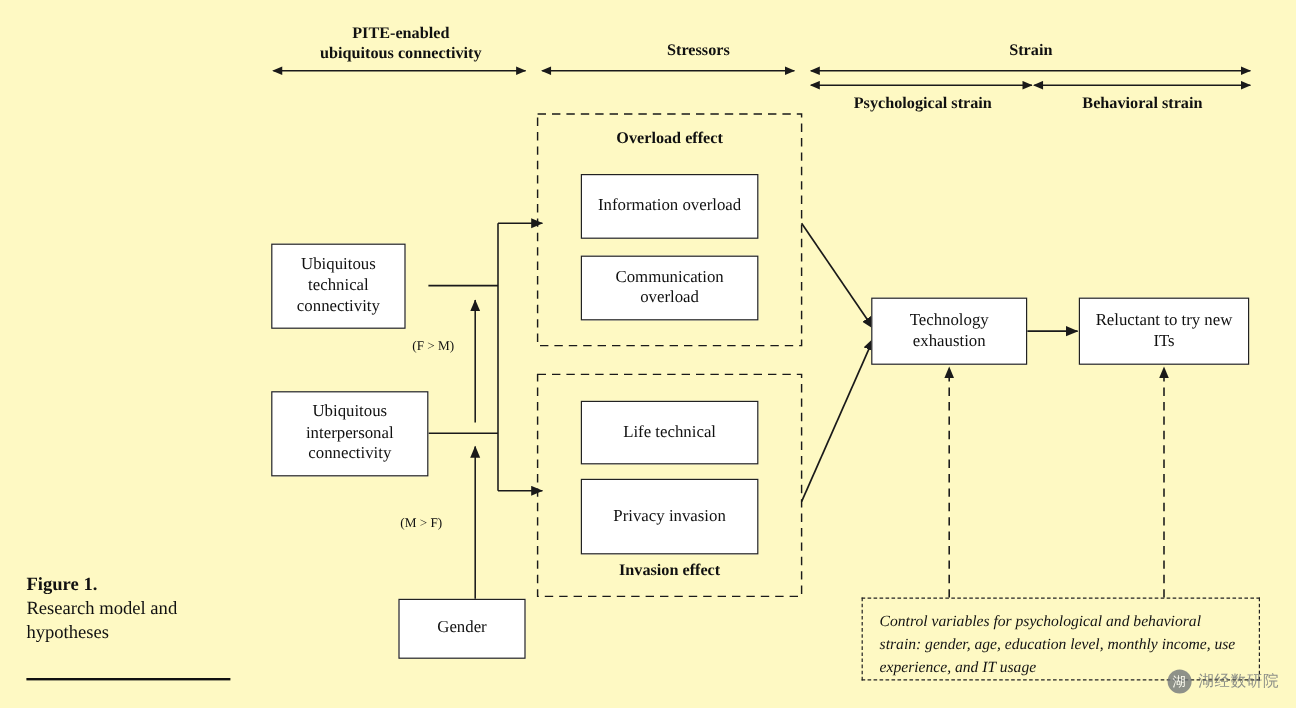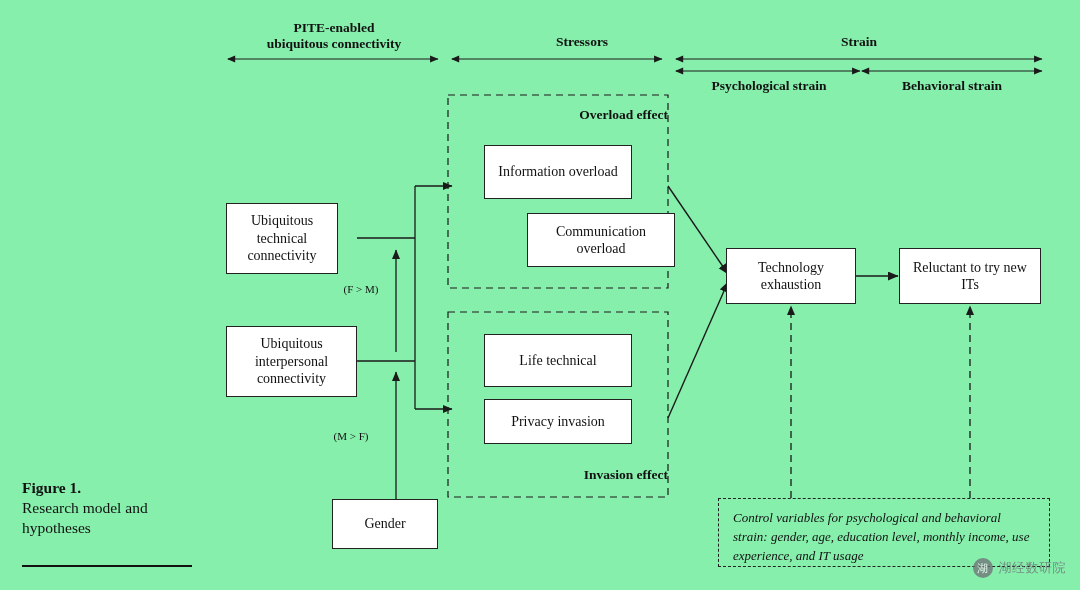--- a/index.html
+++ b/index.html
@@ -4,21 +4,21 @@
 <style>
   html, body {
     margin: 0;
     padding: 0;
     background: #ffffff;
   }
   #page {
     position: relative;
     width: 1080px;
     height: 590px;
-    background: #86efac;
+    background: #fef9c3;
     font-family: "Liberation Serif", serif;
     color: #1a1a1a;
     overflow: hidden;
   }
   #svg-layer {
     position: absolute;
     left: 0;
     top: 0;
     width: 1080px;
     height: 590px;
@@ -43,21 +43,21 @@
     text-align: center;
     font-size: 14px;
     line-height: 1.25;
     color: #111;
     padding: 2px 9px;
   }
   .group-label {
     position: absolute;
     font-weight: bold;
     font-size: 13.5px;
-    text-align: right;
+    text-align: center;
     color: #111;
   }
   .edge-label {
     position: absolute;
     font-size: 11px;
     color: #111;
     text-align: center;
   }
   .control-box {
     position: absolute;
@@ -209,29 +209,29 @@
   </div>
 
   <div class="node" style="left:332px; top:499px; width:106px; height:50px;">
     <span>Gender</span>
   </div>
 
   <div class="node" style="left:484px; top:145px; width:148px; height:54px;">
     <span>Information overload</span>
   </div>
 
-  <div class="node" style="left:484px; top:213px; width:148px; height:54px;margin-left:43px;">
+  <div class="node" style="left:484px; top:213px; width:148px; height:54px;">
     <span>Communication overload</span>
   </div>
 
   <div class="node" style="left:484px; top:334px; width:148px; height:53px;">
     <span>Life technical</span>
   </div>
 
-  <div class="node" style="left:484px; top:399px; width:148px; height:45px;">
+  <div class="node" style="left:484px; top:399px; width:148px; height:63px;">
     <span>Privacy invasion</span>
   </div>
 
   <div class="node" style="left:726px; top:248px; width:130px; height:56px;">
     <span>Technology exhaustion</span>
   </div>
 
   <div class="node" style="left:899px; top:248px; width:142px; height:56px;">
     <span>Reluctant to try new ITs</span>
   </div>

